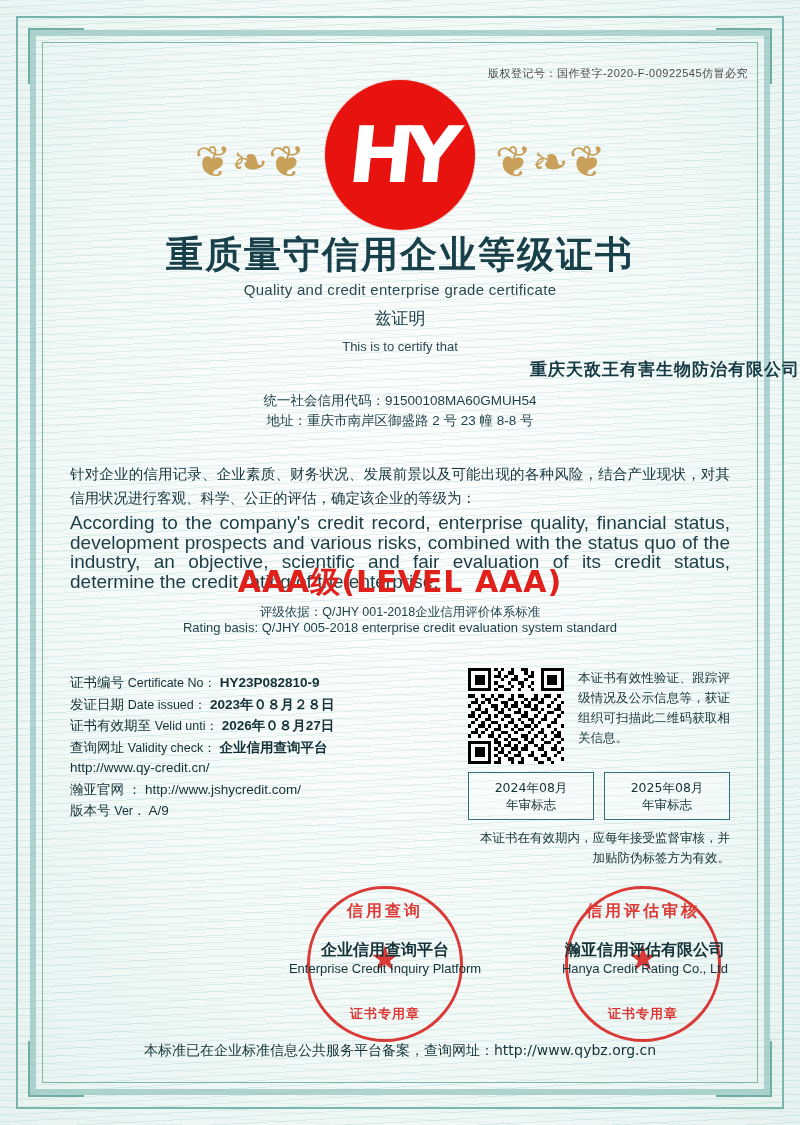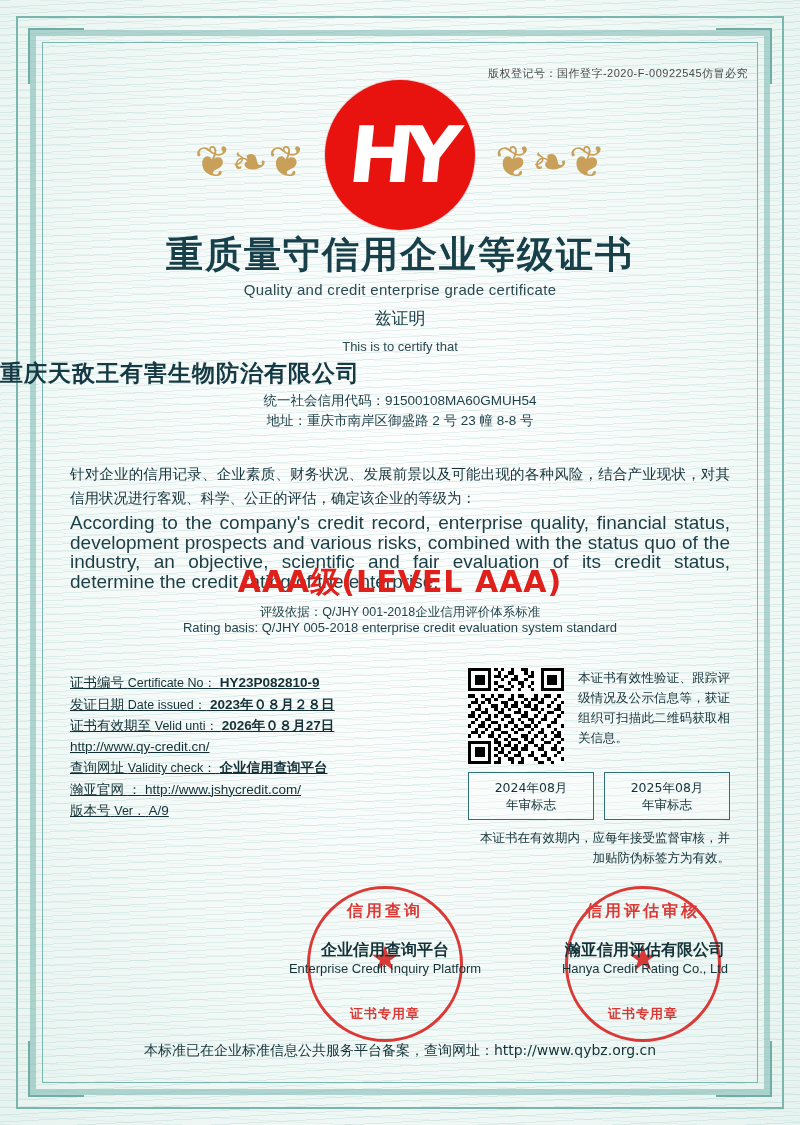--- a/index.html
+++ b/index.html
@@ -101,22 +101,22 @@
   .certify-cn{
     position:absolute;top:307px;left:0;right:0;text-align:center;
     font-size:17px;color:#1d4048;
     font-family:"DejaVu Sans", sans-serif;
   }
   .certify-en{
     position:absolute;top:330px;left:0;right:0;text-align:center;
     font-size:13px;color:#2b4a52;margin-top:9px;
   }
   .company{
-    position:absolute;top:358px;left:0;right:0;text-align:left;
-    font-size:23px;font-weight:bold;color:#153a44;letter-spacing:1px;
+    position:absolute;top:358px;left:0;right:0;text-align:right;
+    font-size:17px;font-weight:bold;color:#153a44;letter-spacing:1px;
     font-family:"DejaVu Sans", sans-serif;
   }
   .code-line{
     position:absolute;top:392px;left:0;right:0;text-align:center;
     font-size:13.5px;color:#1d3f47;
   }
   .addr-line{
     position:absolute;top:412px;left:0;right:0;text-align:center;
     font-size:13.5px;color:#1d3f47;
   }
@@ -147,21 +147,21 @@
   .basis-en{
     position:absolute;top:620px;left:0;right:0;text-align:center;
     font-size:13px;color:#1d3f47;
   }
 
   
   .info{
     position:absolute;left:70px;top:672px;width:330px;
     font-size:13.5px;line-height:20.5px;color:#133036;
   }
-  .info .row{white-space:nowrap;text-decoration:underline;}
+  .info .row{white-space:nowrap;}
   .info .lbl-cn{font-family:"DejaVu Sans", sans-serif;}
   .info .lbl-en{font-size:12.5px;}
   .info .val{font-weight:bold;}
   .info .url{letter-spacing:0px;}
 
   
   .qr{
     position:absolute;left:468px;top:668px;width:96px;height:96px;
     background:#fff;
   }
@@ -287,26 +287,26 @@
       <div class="row">
         <span class="lbl-cn">发证日期</span>
         <span class="lbl-en">Date issued：</span>
         <span class="val">2023年０８月２８日</span>
       </div>
       <div class="row">
         <span class="lbl-cn">证书有效期至</span>
         <span class="lbl-en">Velid unti：</span>
         <span class="val">2026年０８月27日</span>
       </div>
-      <div class="row url">http://www.qy-credit.cn/</div>
       <div class="row">
         <span class="lbl-cn">查询网址</span>
         <span class="lbl-en">Validity check：</span>
         <span class="val">企业信用查询平台</span>
       </div>
+      <div class="row url">http://www.qy-credit.cn/</div>
       <div class="row">
         <span class="lbl-cn">瀚亚官网</span>
         <span>：</span>
         <span class="url">http://www.jshycredit.com/</span>
       </div>
       <div class="row">
         <span class="lbl-cn">版本号</span>
         <span class="lbl-en">Ver．</span>
         <span>A/9</span>
       </div>

